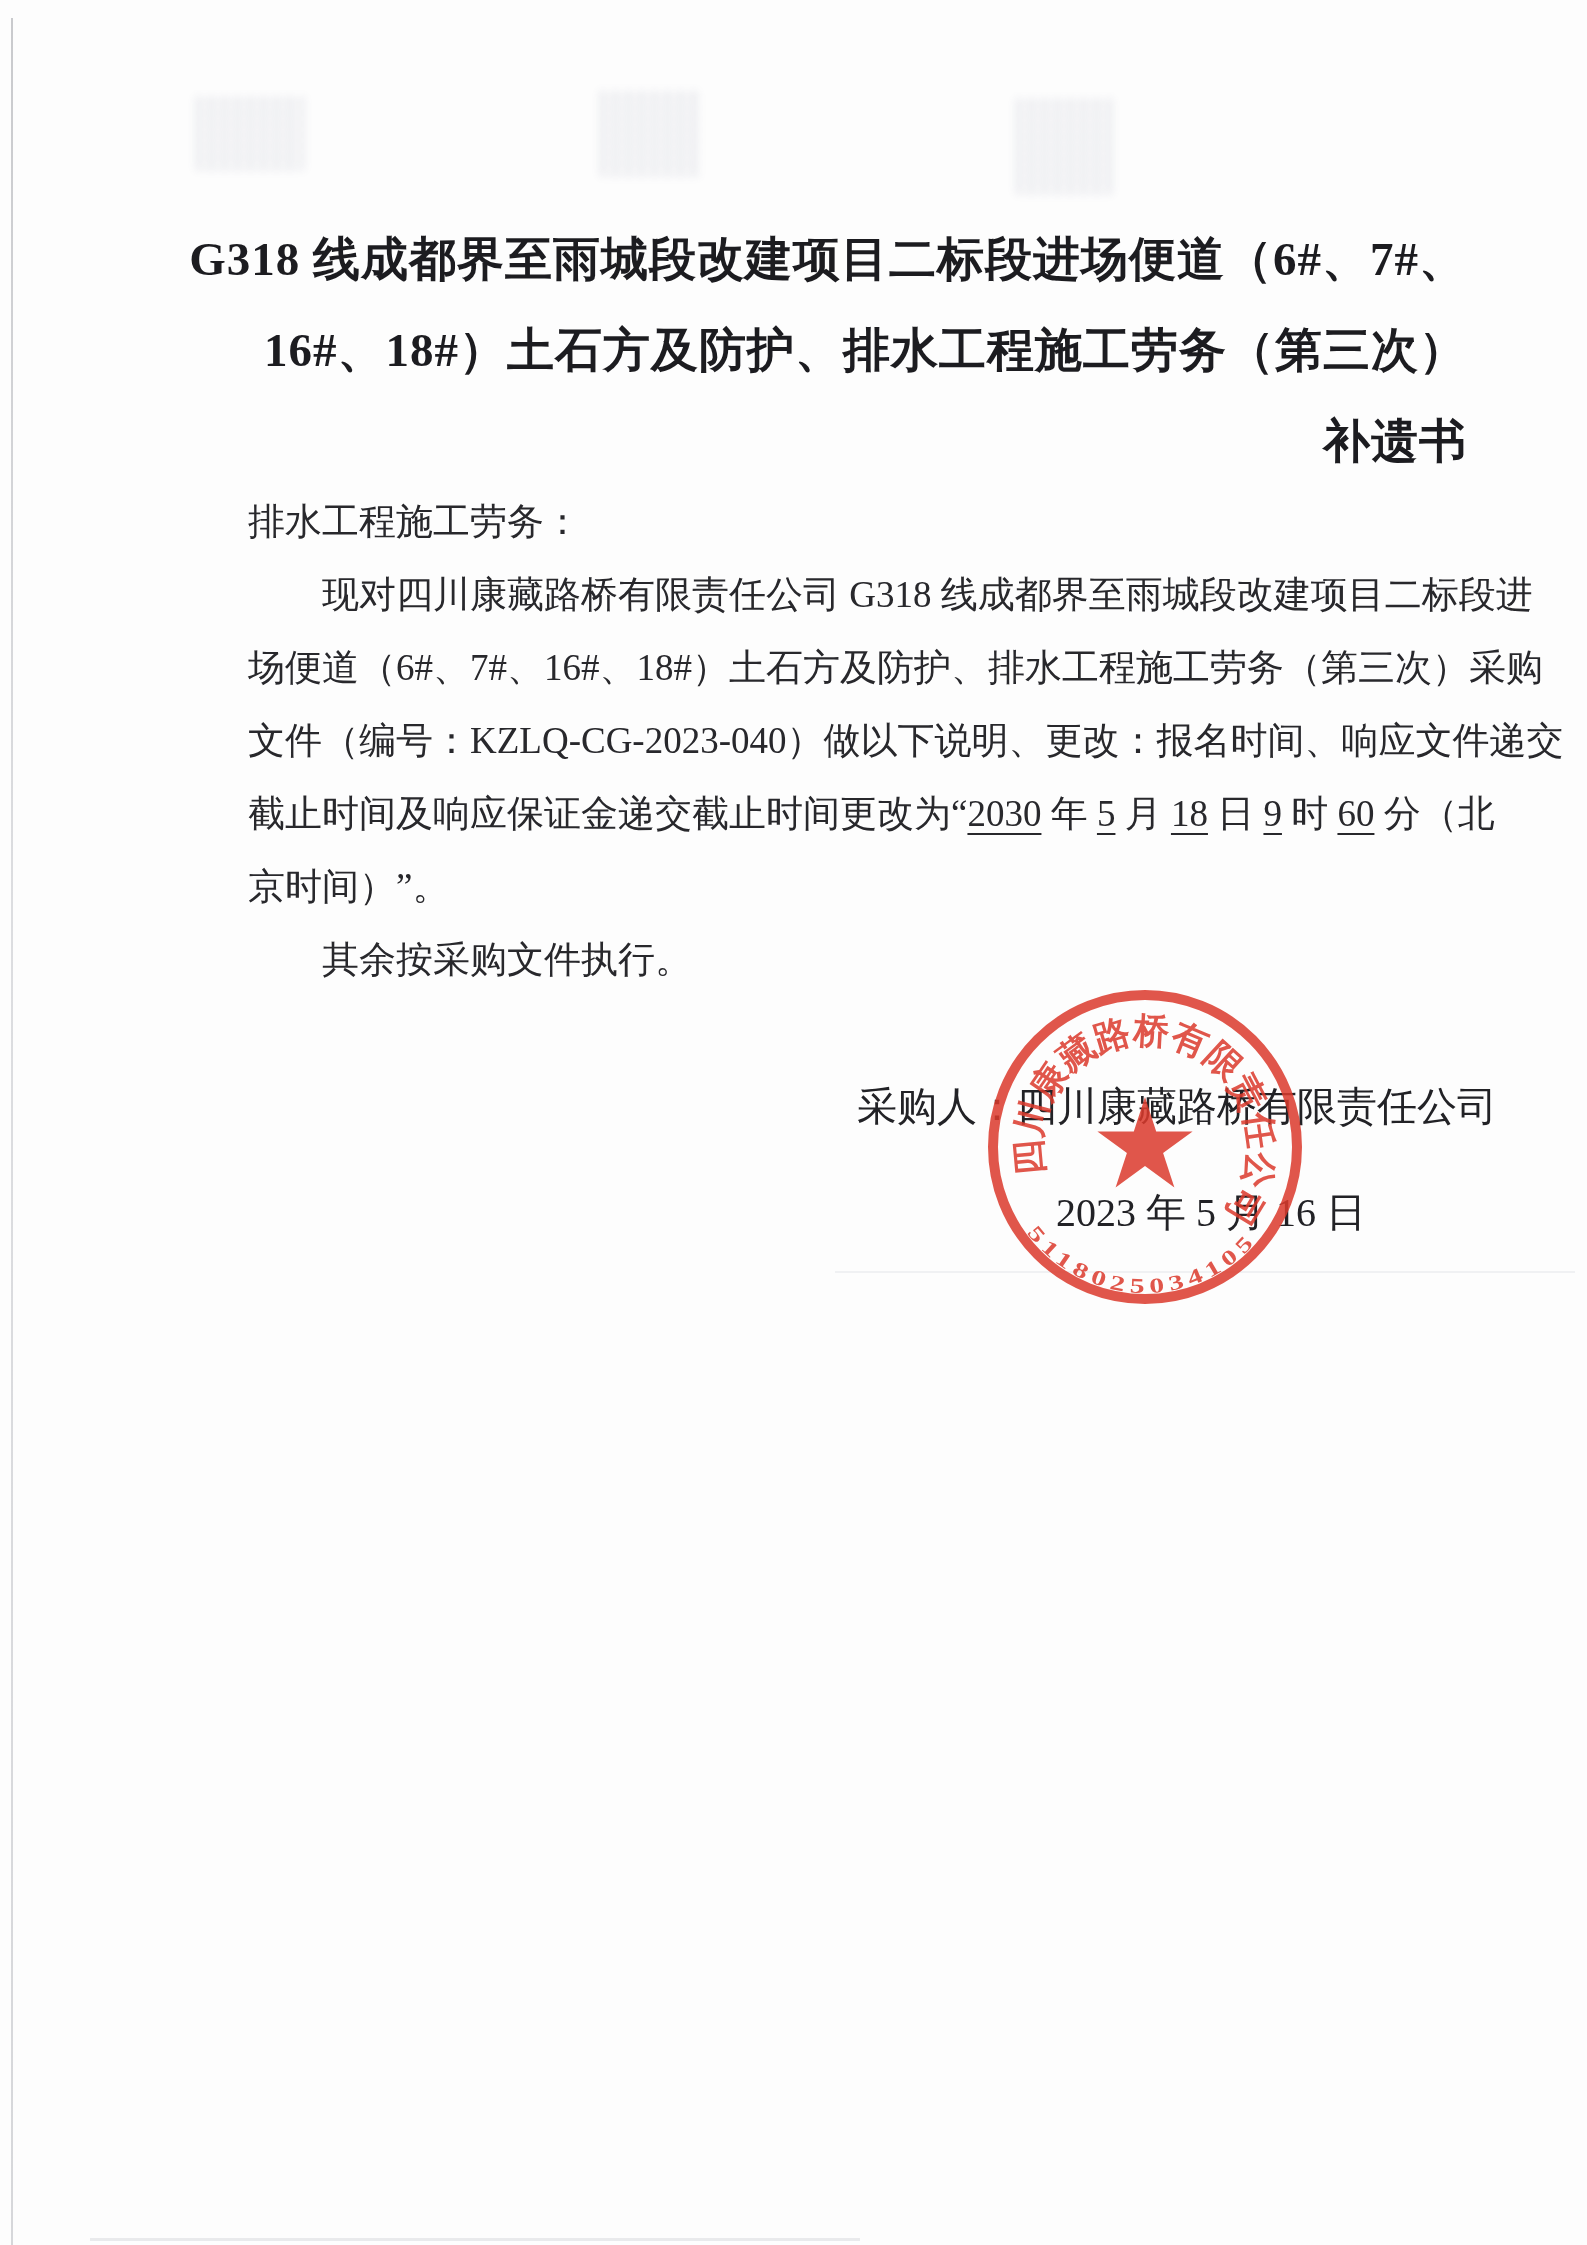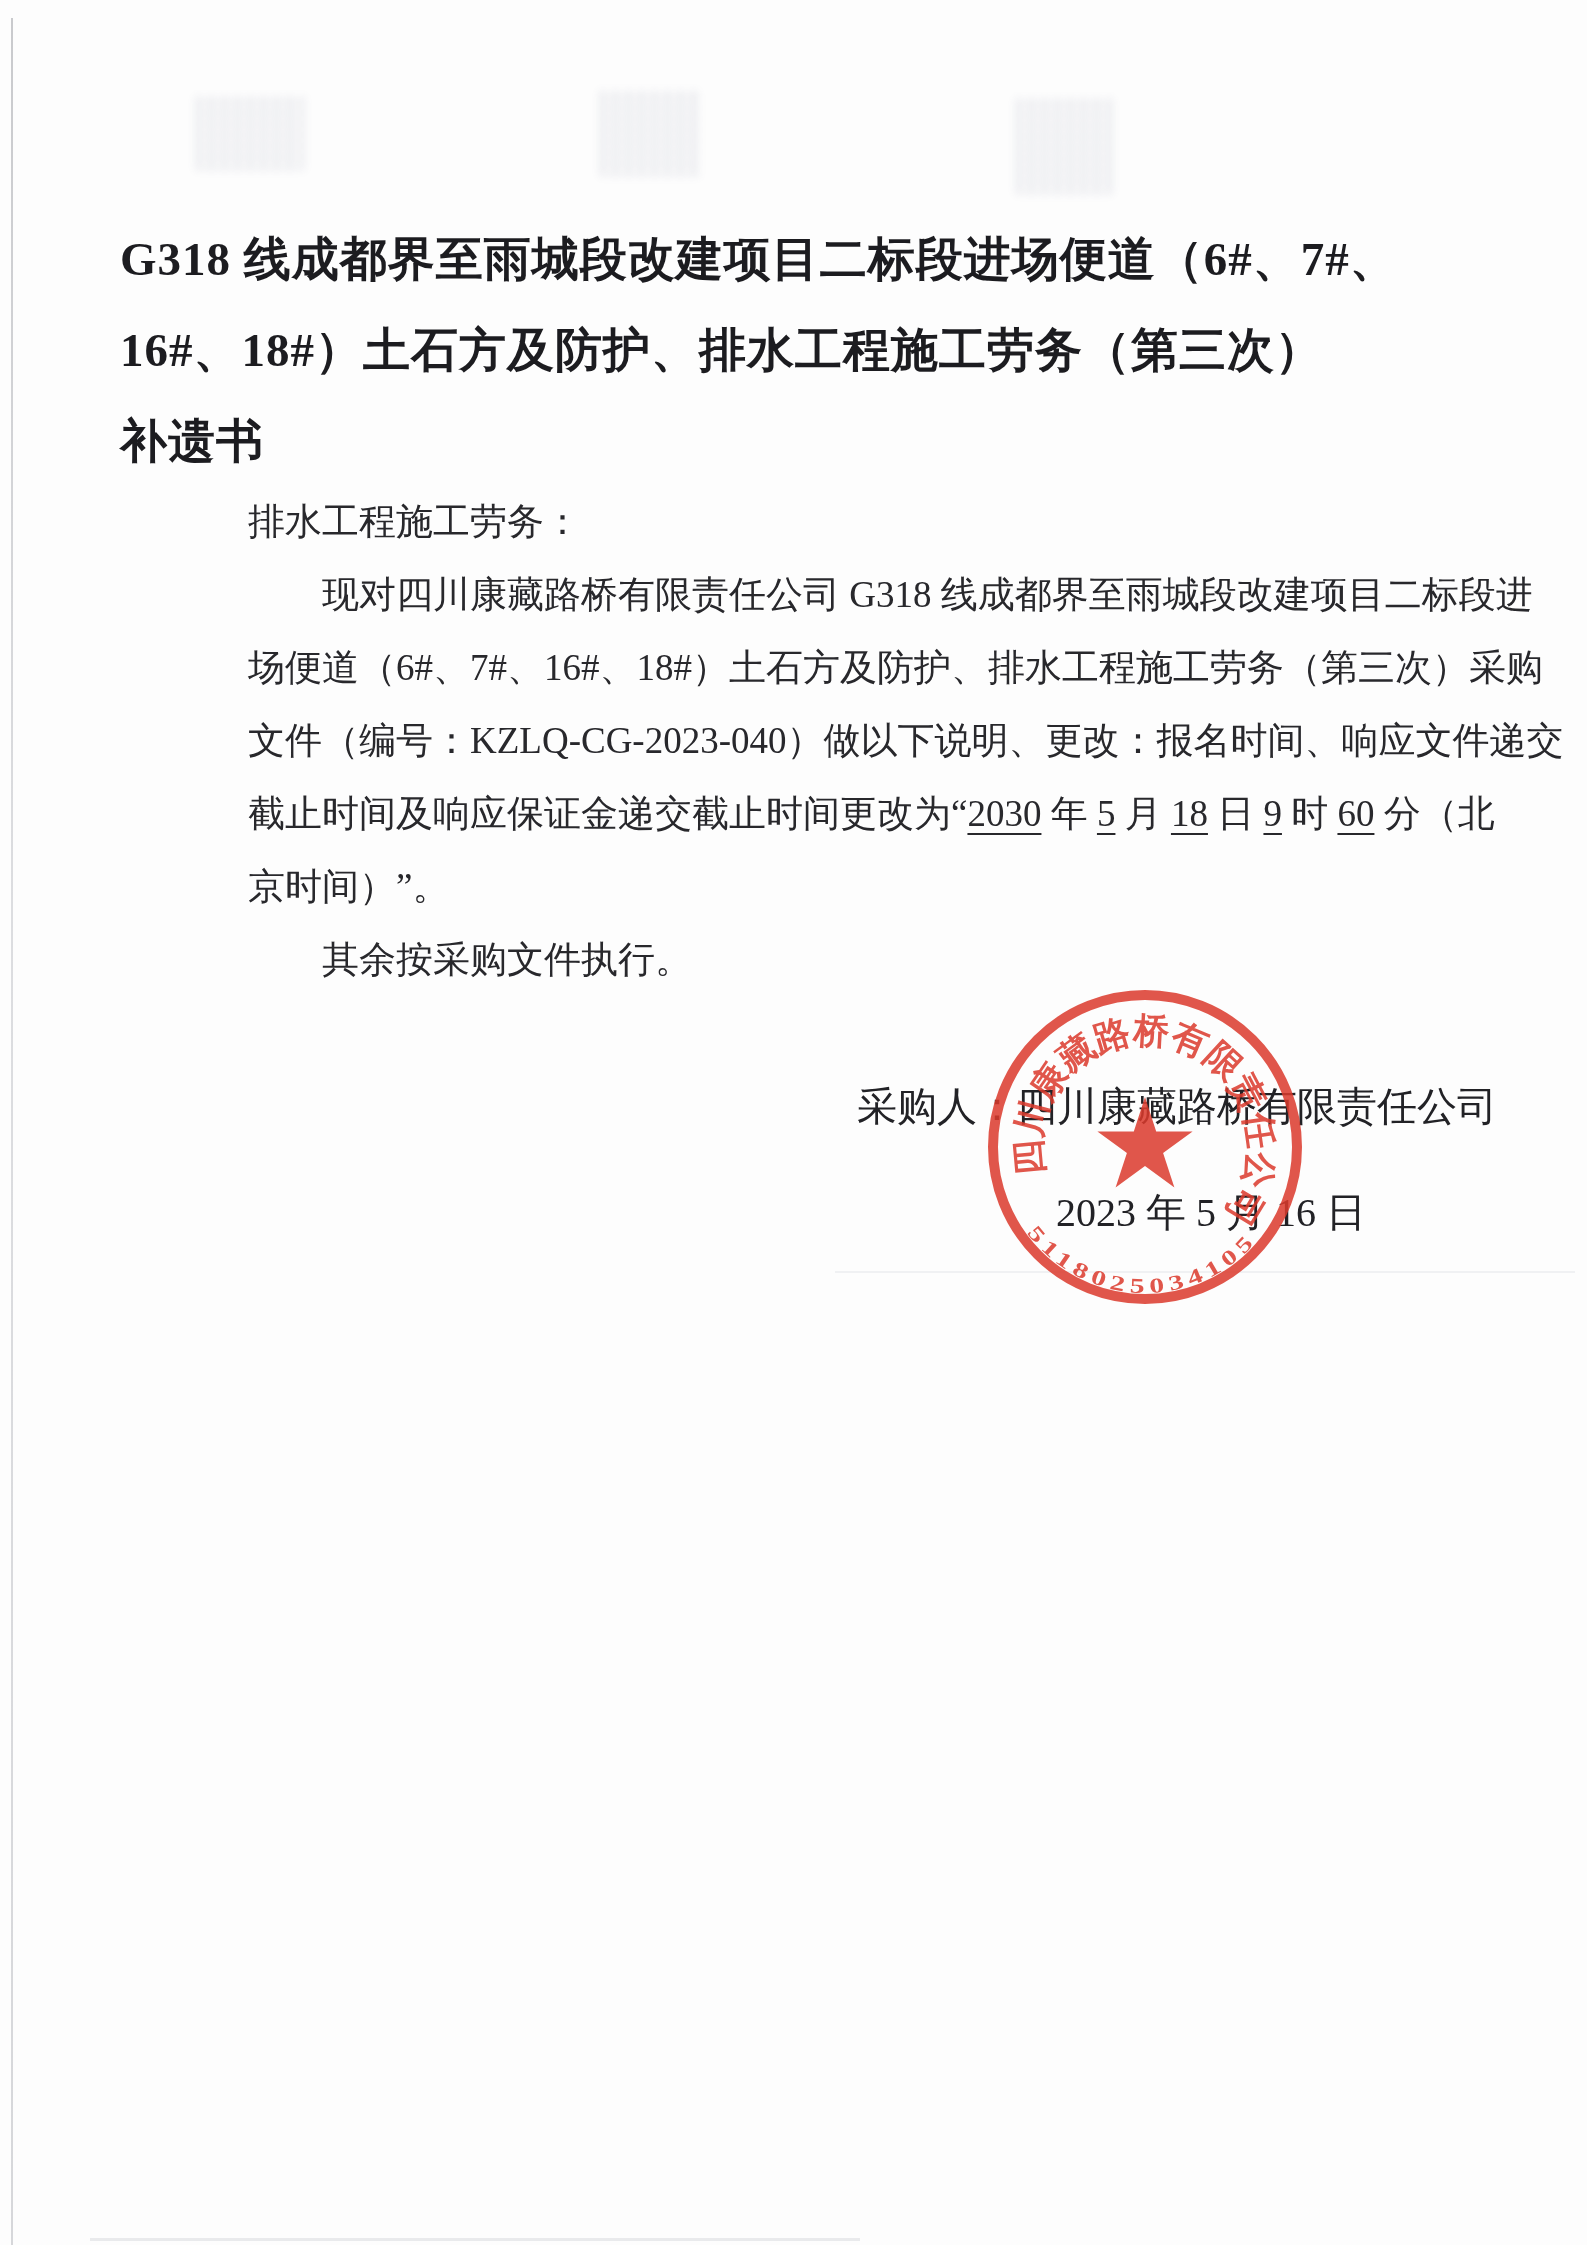--- a/index.html
+++ b/index.html
@@ -32,21 +32,21 @@
     filter:blur(4px);
     opacity:.38;
   }
   .smudge-a{left:196px;top:96px;width:108px;height:74px;}
   .smudge-b{left:600px;top:90px;width:100px;height:86px;}
   .smudge-c{left:1016px;top:98px;width:96px;height:96px;}
 
   
   .title{
     position:absolute;left:120px;top:214px;width:1347px;
-    text-align:left;
+    text-align:right;
     font-size:47px;line-height:91px;font-weight:700;
     color:#1c1c20;letter-spacing:1px;
     white-space:nowrap;
   }
   
   .body-block{
     position:absolute;left:248px;top:485px;width:1140px;
     font-size:37px;line-height:73px;
     white-space:nowrap;
   }

